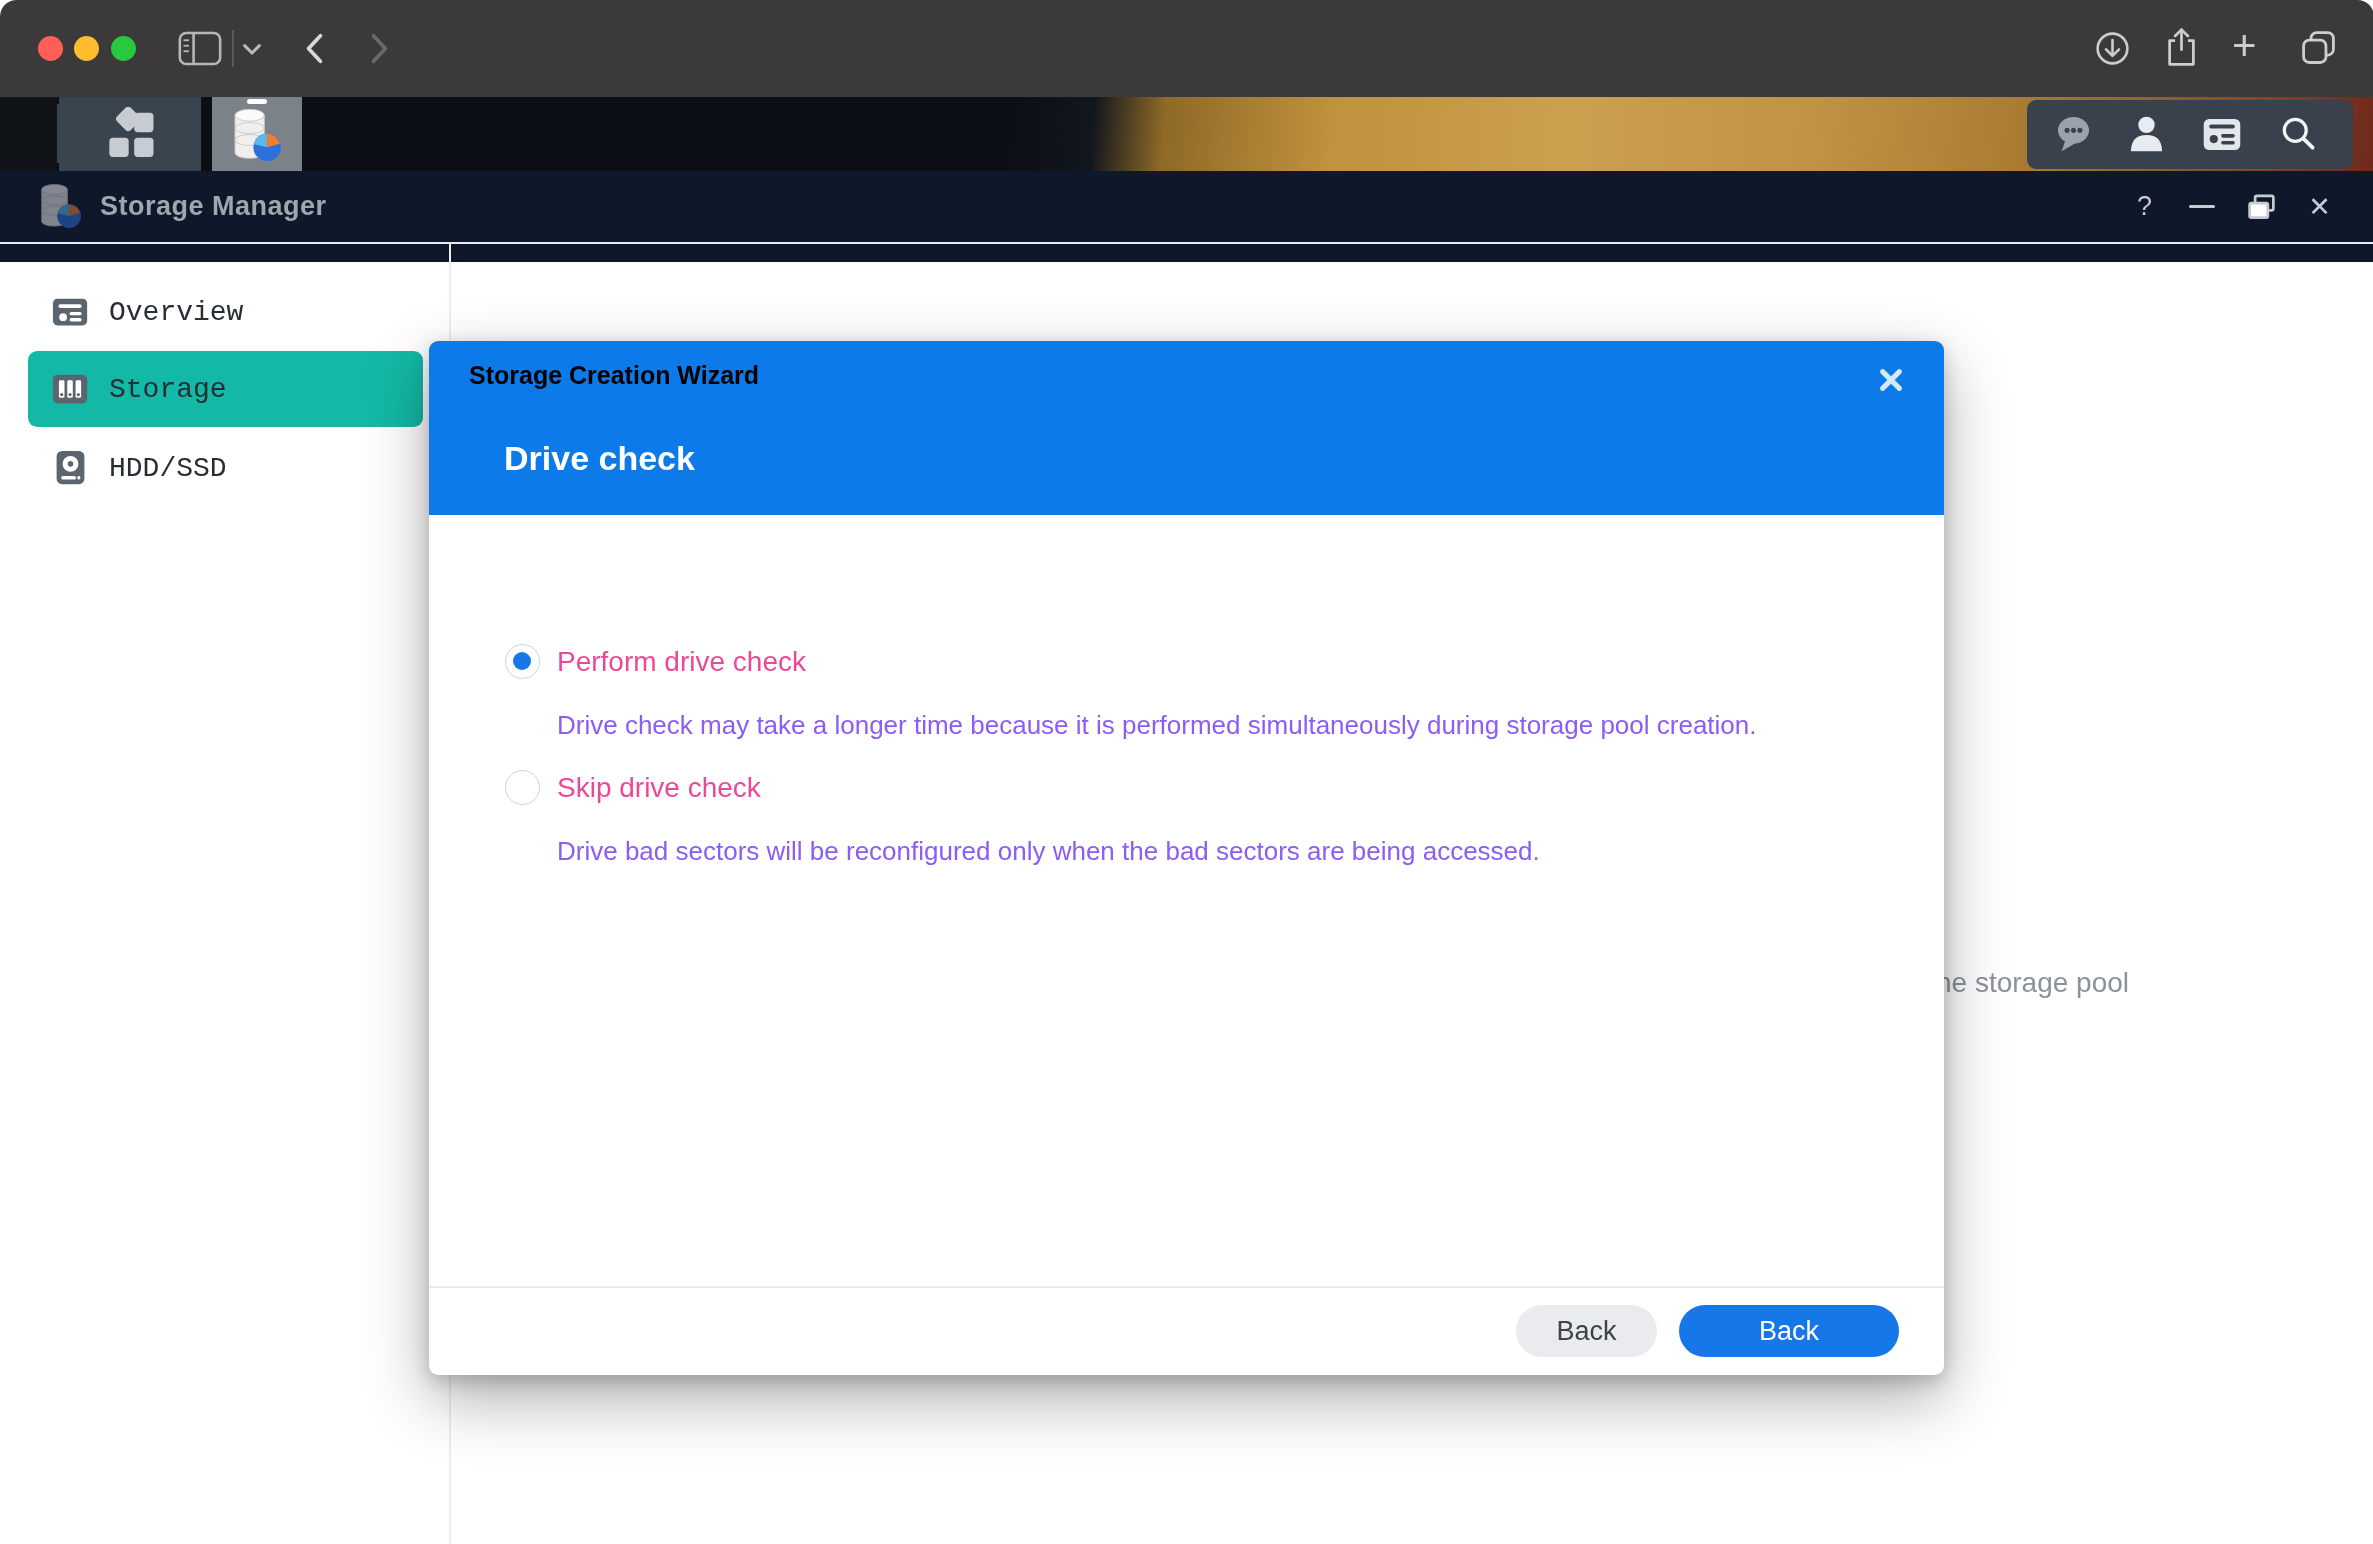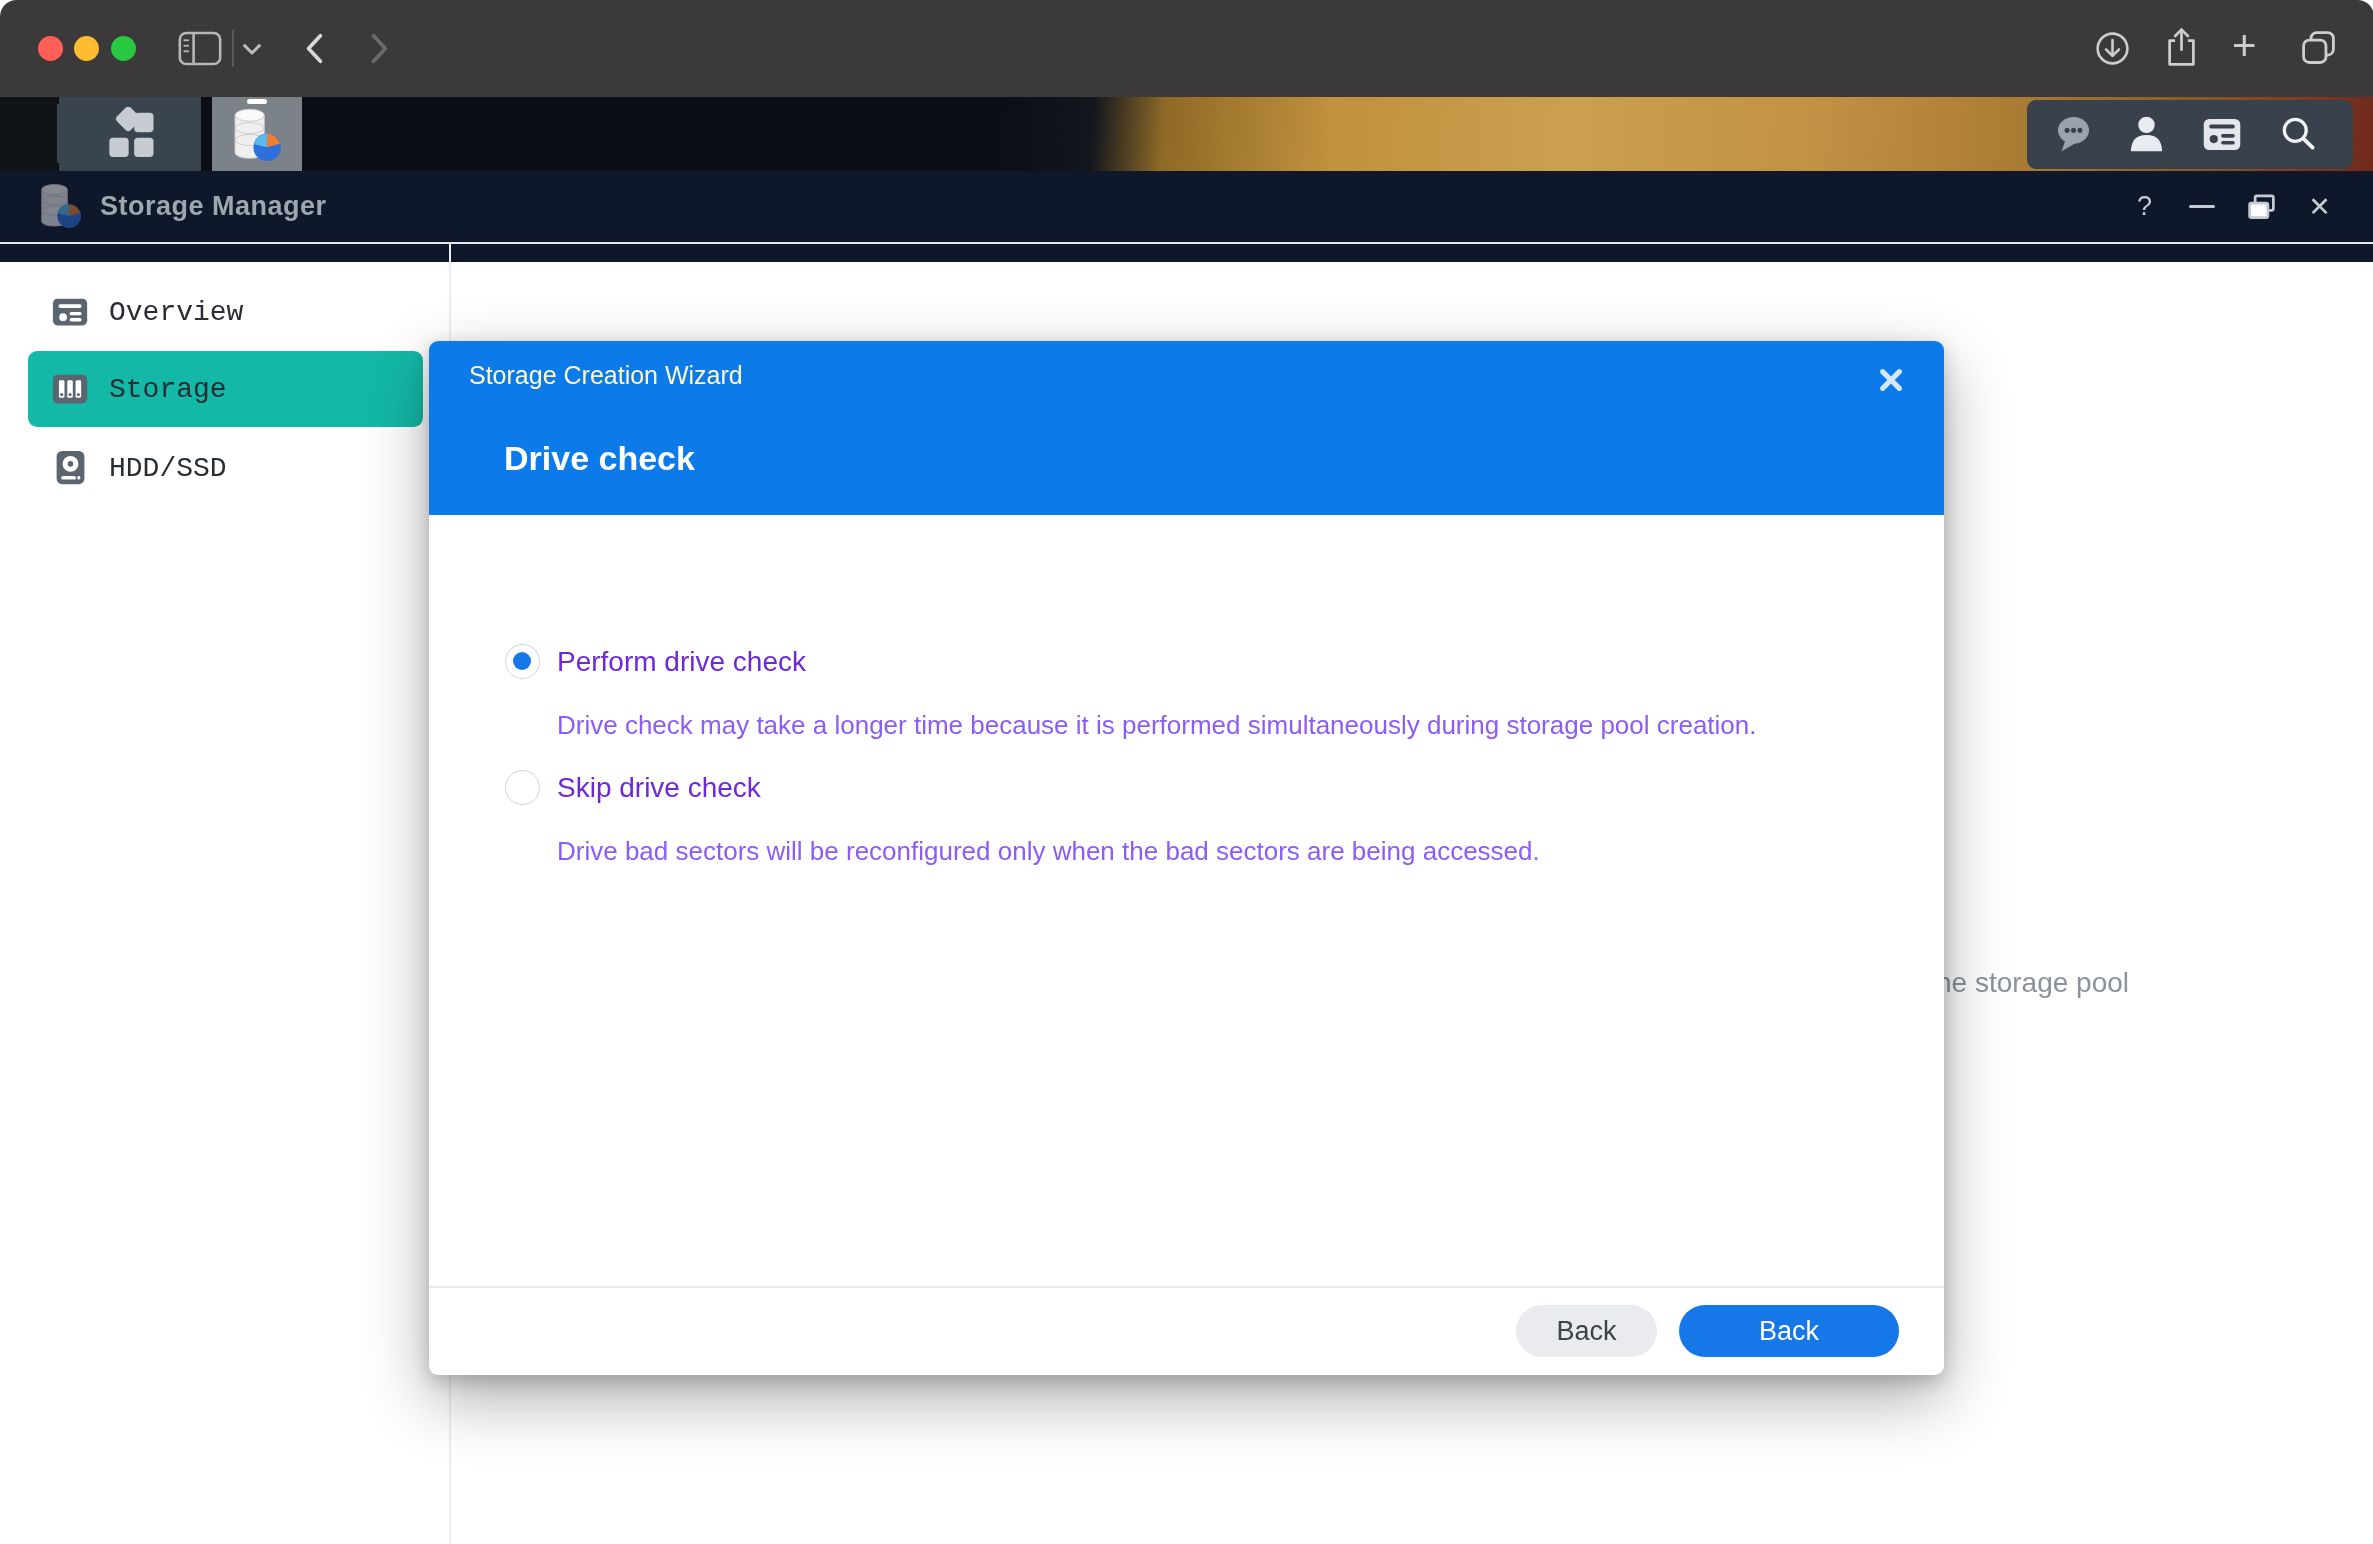--- a/index.html
+++ b/index.html
@@ -49,30 +49,30 @@
              display:flex;align-items:center;font-family:Liberation Mono, monospace;}
   .side-item.selected{background:#14b8a6;}
   .side-item .icn{position:absolute;left:24px;display:flex;}
   .side-item .lbl{position:absolute;left:81px;font-size:28px;color:#272d33;}
   .bg-text{position:absolute;left:1936px;top:796px;font-size:28px;color:#8b929a;white-space:nowrap;}
   
   .dialog{position:absolute;left:429px;top:170px;width:1515px;height:1034px;background:#ffffff;
           border-radius:9.2px;box-shadow:0 24px 65px rgba(0,0,0,.32),0 5.5px 18.5px rgba(0,0,0,.18);}
   .dialog-header{position:absolute;left:0;top:0;width:1515px;height:174px;background:#0d7ae9;
                  border-radius:9.2px 9.2px 0 0;}
-  .dialog-title{position:absolute;left:40px;top:20px;font-size:25px;font-weight:normal;color:#fef9c3;}
+  .dialog-title{position:absolute;left:40px;top:20px;font-size:25px;font-weight:bold;color:#000000;}
   .dialog-step{position:absolute;left:75px;top:98px;font-size:34px;font-weight:bold;color:#ffffff;}
   .dialog-close{position:absolute;right:35px;top:20px;width:37px;height:37px;display:flex;
                 align-items:center;justify-content:center;}
   .dialog-intro{position:absolute;left:75px;top:231px;width:1384px;font-size:26px;color:#2e363f;}
   .radio{position:absolute;width:35px;height:35px;border-radius:50%;border:1.8px solid #ccd4dc;
          background:#fff;}
   .radio.checked::after{content:"";position:absolute;left:6.5px;top:6.5px;width:18.5px;height:18.5px;
          border-radius:50%;background:#1677e8;}
-  .opt-label{position:absolute;left:128px;font-size:28px;color:#6d28d9;}
+  .opt-label{position:absolute;left:128px;font-size:28px;color:#ec4899;}
   .opt-desc{position:absolute;left:128px;font-size:26px;color:#8b5cf6;}
   .dialog-footer-divider{position:absolute;left:0;top:945px;width:1515px;height:1.8px;background:#e7e9ec;}
   .btn{position:absolute;top:964px;height:52px;border-radius:26px;display:flex;align-items:center;
        justify-content:center;font-size:27px;}
   .btn.back{left:1087px;width:141px;background:#e9ebee;color:#3c434b;}
   .btn.next{left:1250px;width:220px;background:#1677e8;color:#ffffff;}
 </style>
 </head>
 <body>
 

